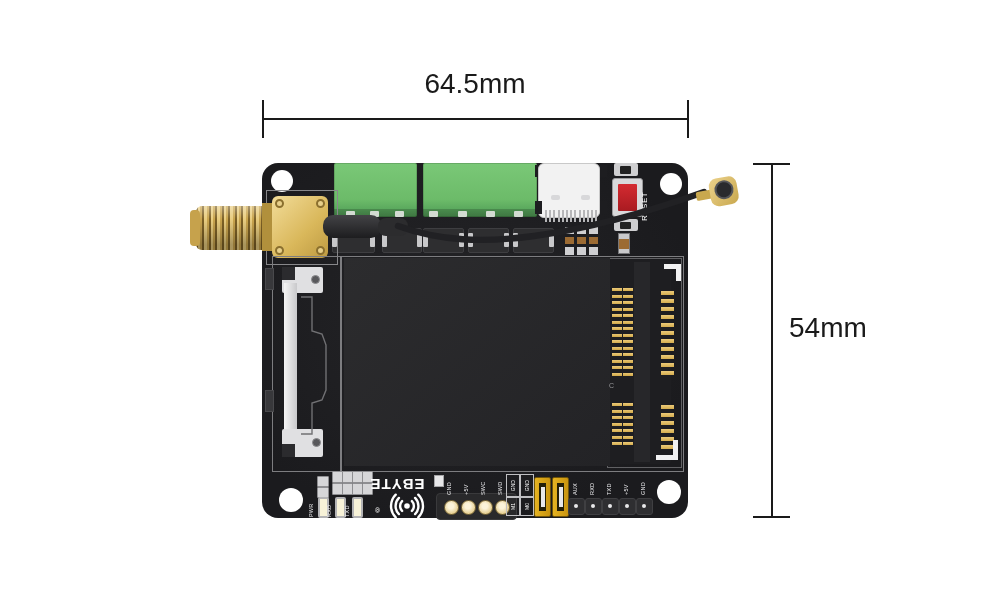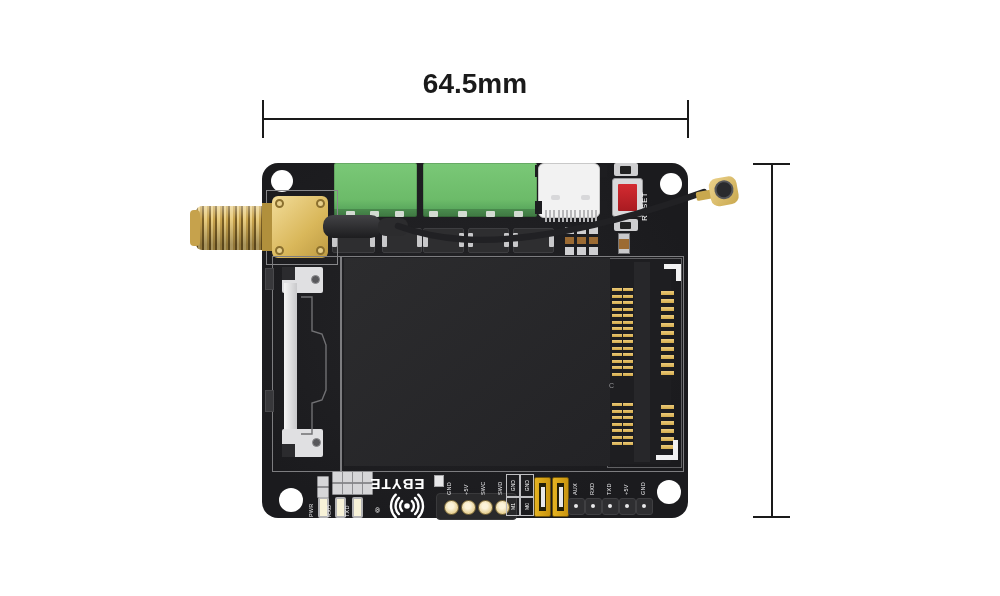--- a/index.html
+++ b/index.html
@@ -25,21 +25,21 @@
         background:radial-gradient(circle at 45% 40%,#fbf3da 25%,#e6cf92 70%,#c9a959);}
   .dpad{position:absolute;background:#2e2e31;border:1px solid #3f3f42;border-radius:3px;}
   .dot{position:absolute;background:#e8e8ea;border-radius:50%;}
   .led{position:absolute;background:#f7f2d8;border:2px solid #b3b3b5;border-radius:2px;box-sizing:border-box;}
   .jumper{position:absolute;background:linear-gradient(90deg,#e5b322,#c9940f);
           border:1px solid #6f540a;border-radius:2px;}
   .mbox{position:absolute;border:1px solid #bfbfc2;display:flex;align-items:center;justify-content:center;}
   .vspan{writing-mode:vertical-rl;transform:rotate(180deg);color:#fff;font-size:5px;}
   .bracket{position:absolute;background:#f2f2f3;}
   .dim{position:absolute;background:#1a1a1a;}
-  .dimlabel{position:absolute;color:#1a1a1a;font-size:28px;font-weight:700;}
+  .dimlabel{position:absolute;color:#1a1a1a;font-size:28px;font-weight:400;}
   .tab{position:absolute;background:#cfcfd1;border-radius:2px;}
   .green{position:absolute;background:linear-gradient(180deg,#7ac877 0%,#6cbb69 68%,#58a65c 88%,#4c9150 100%);border-radius:2px;box-shadow:inset 0 0 0 1px rgba(0,0,0,.15);}
   .gtab{position:absolute;background:#d3dbd2;border-radius:1px;}
 </style>
 </head>
 <body>
 
 <div class="scene">
 
   <div class="b" style="left:196px;top:206px;width:78px;height:44px;border-radius:6px 0 0 6px;
@@ -284,14 +284,15 @@
   </div>
 
   <div class="dim" style="left:262px;top:118px;width:426px;height:1.6px;"></div>
   <div class="dim" style="left:262px;top:100px;width:1.6px;height:38px;"></div>
   <div class="dim" style="left:687px;top:100px;width:1.6px;height:38px;"></div>
   <div class="dimlabel" style="left:380px;top:68px;width:190px;text-align:center;">64.5mm</div>
 
   <div class="dim" style="left:771px;top:163px;width:1.6px;height:355px;"></div>
   <div class="dim" style="left:753px;top:163px;width:37px;height:1.6px;"></div>
   <div class="dim" style="left:753px;top:516px;width:37px;height:1.6px;"></div>
+  <div class="dimlabel" style="left:789px;top:312px;">54mm</div>
 
 </div>
 
 </body></html>

